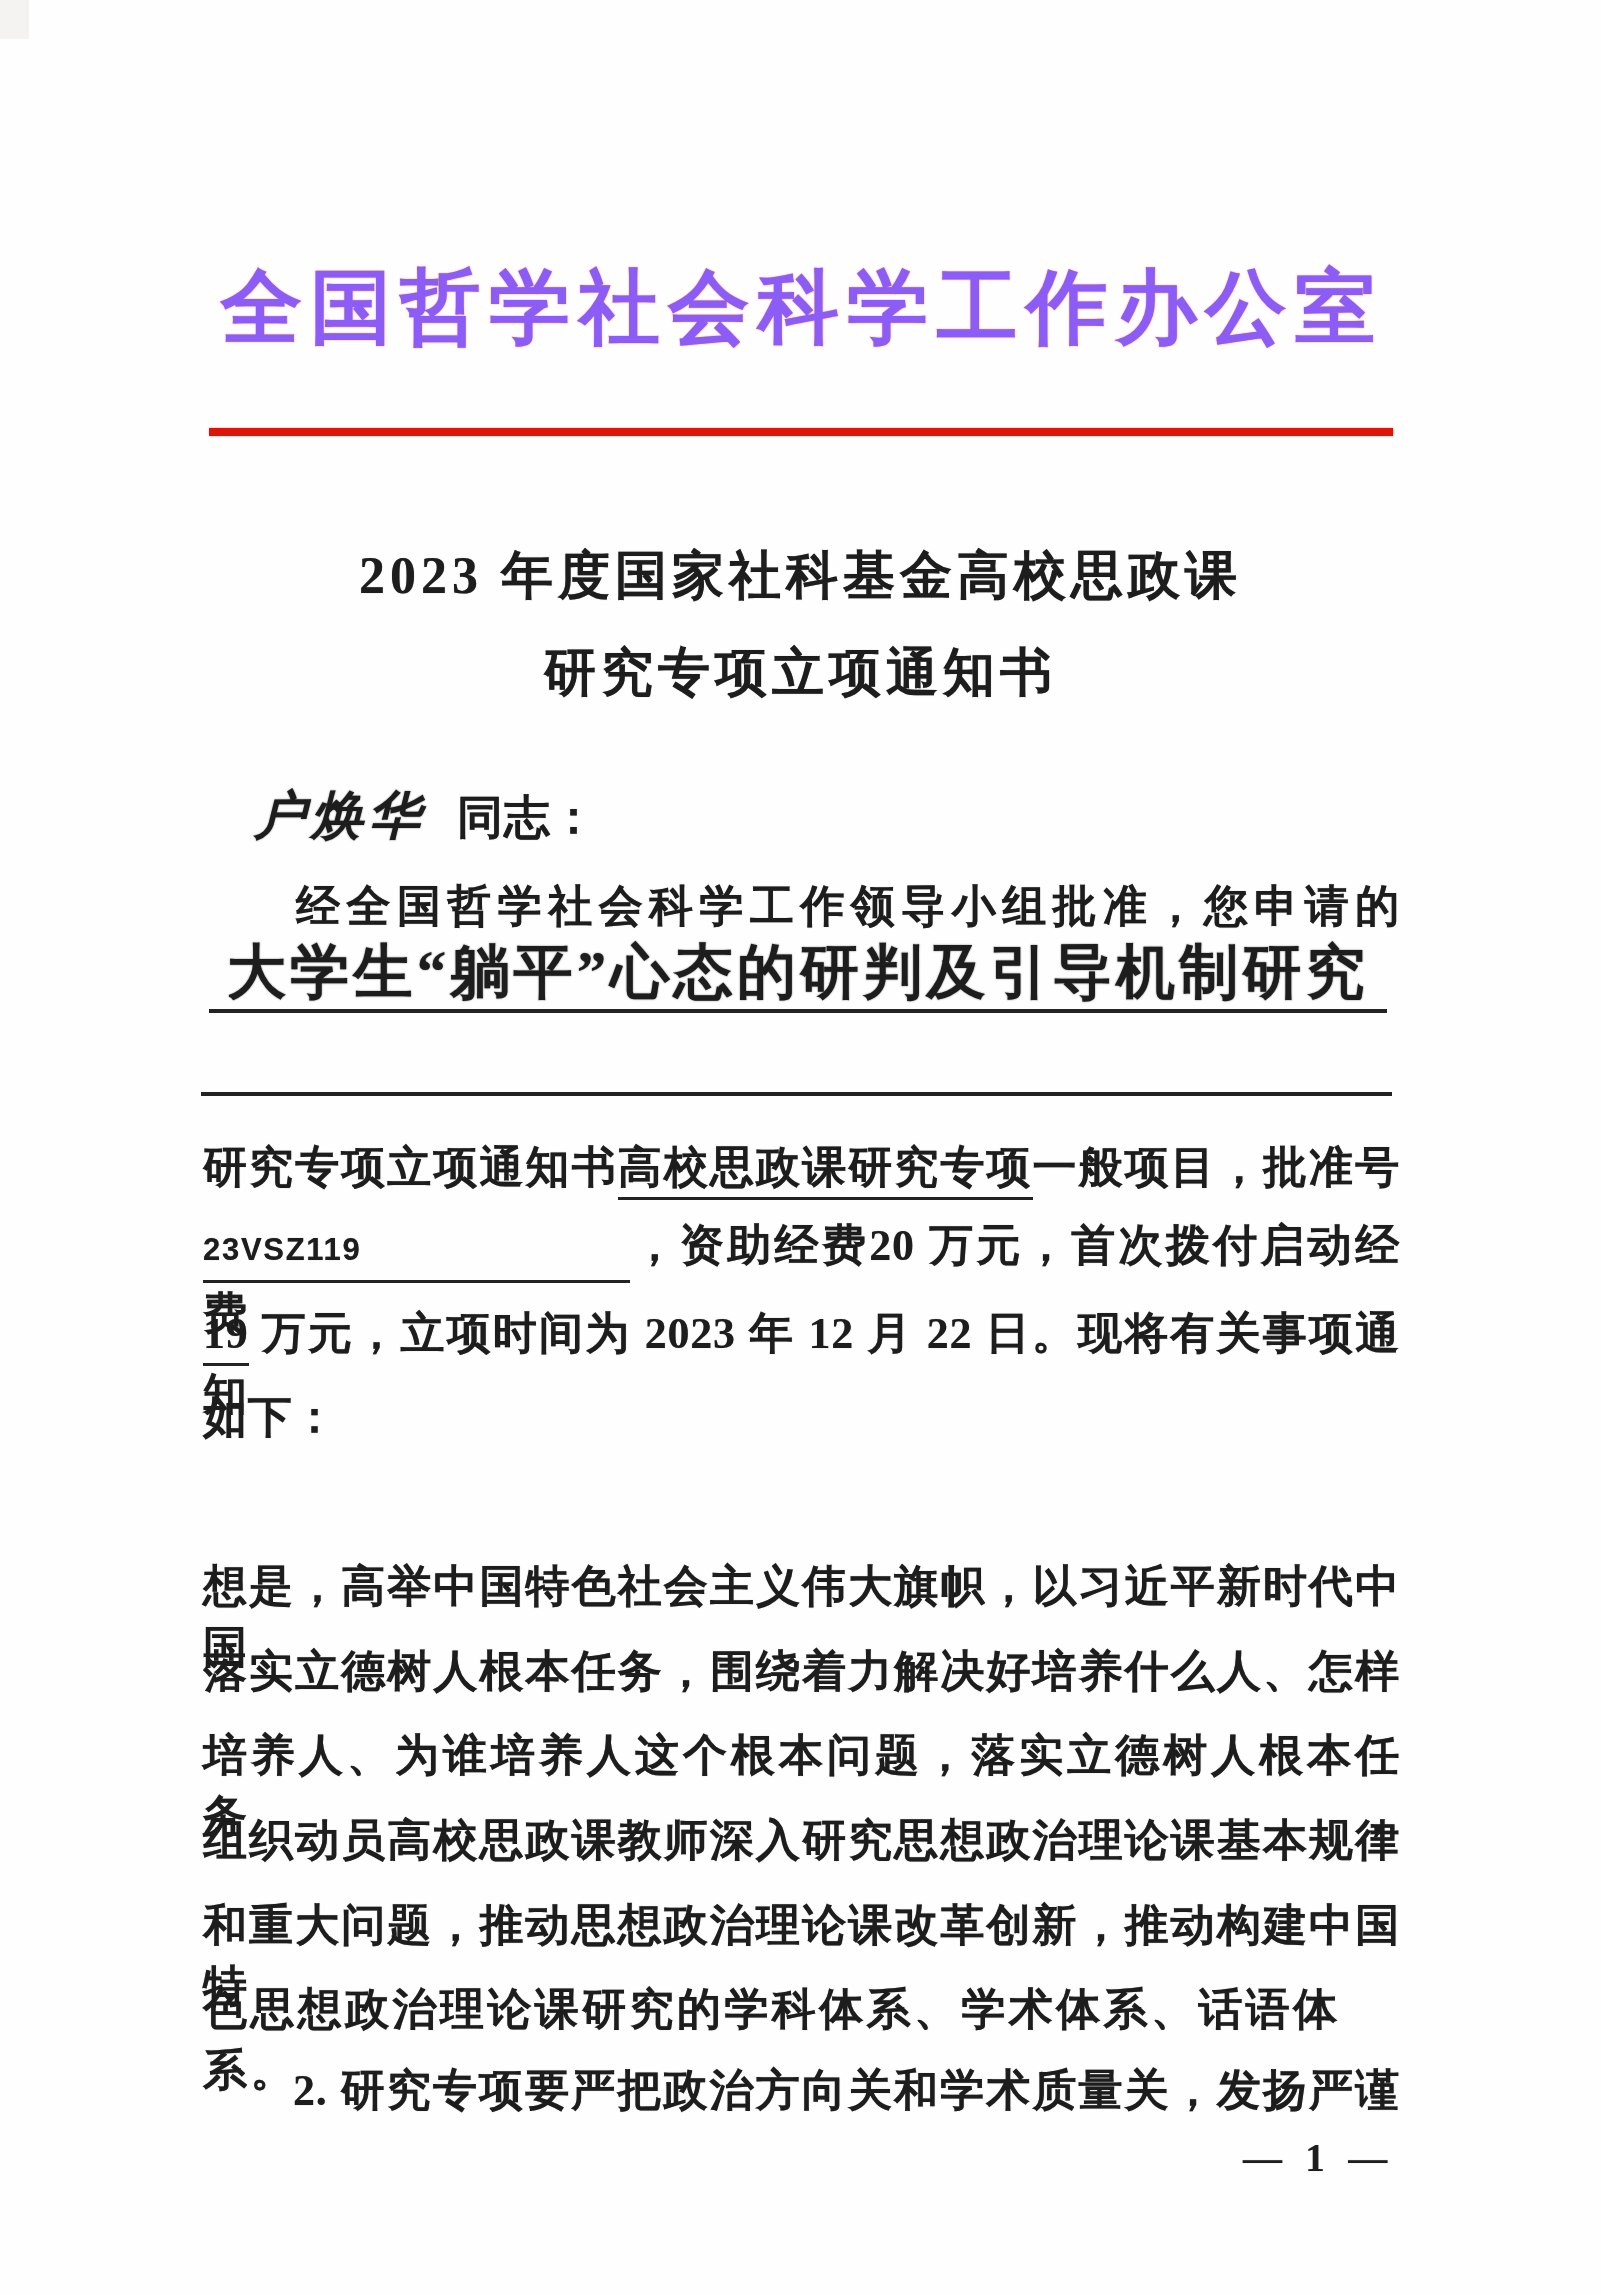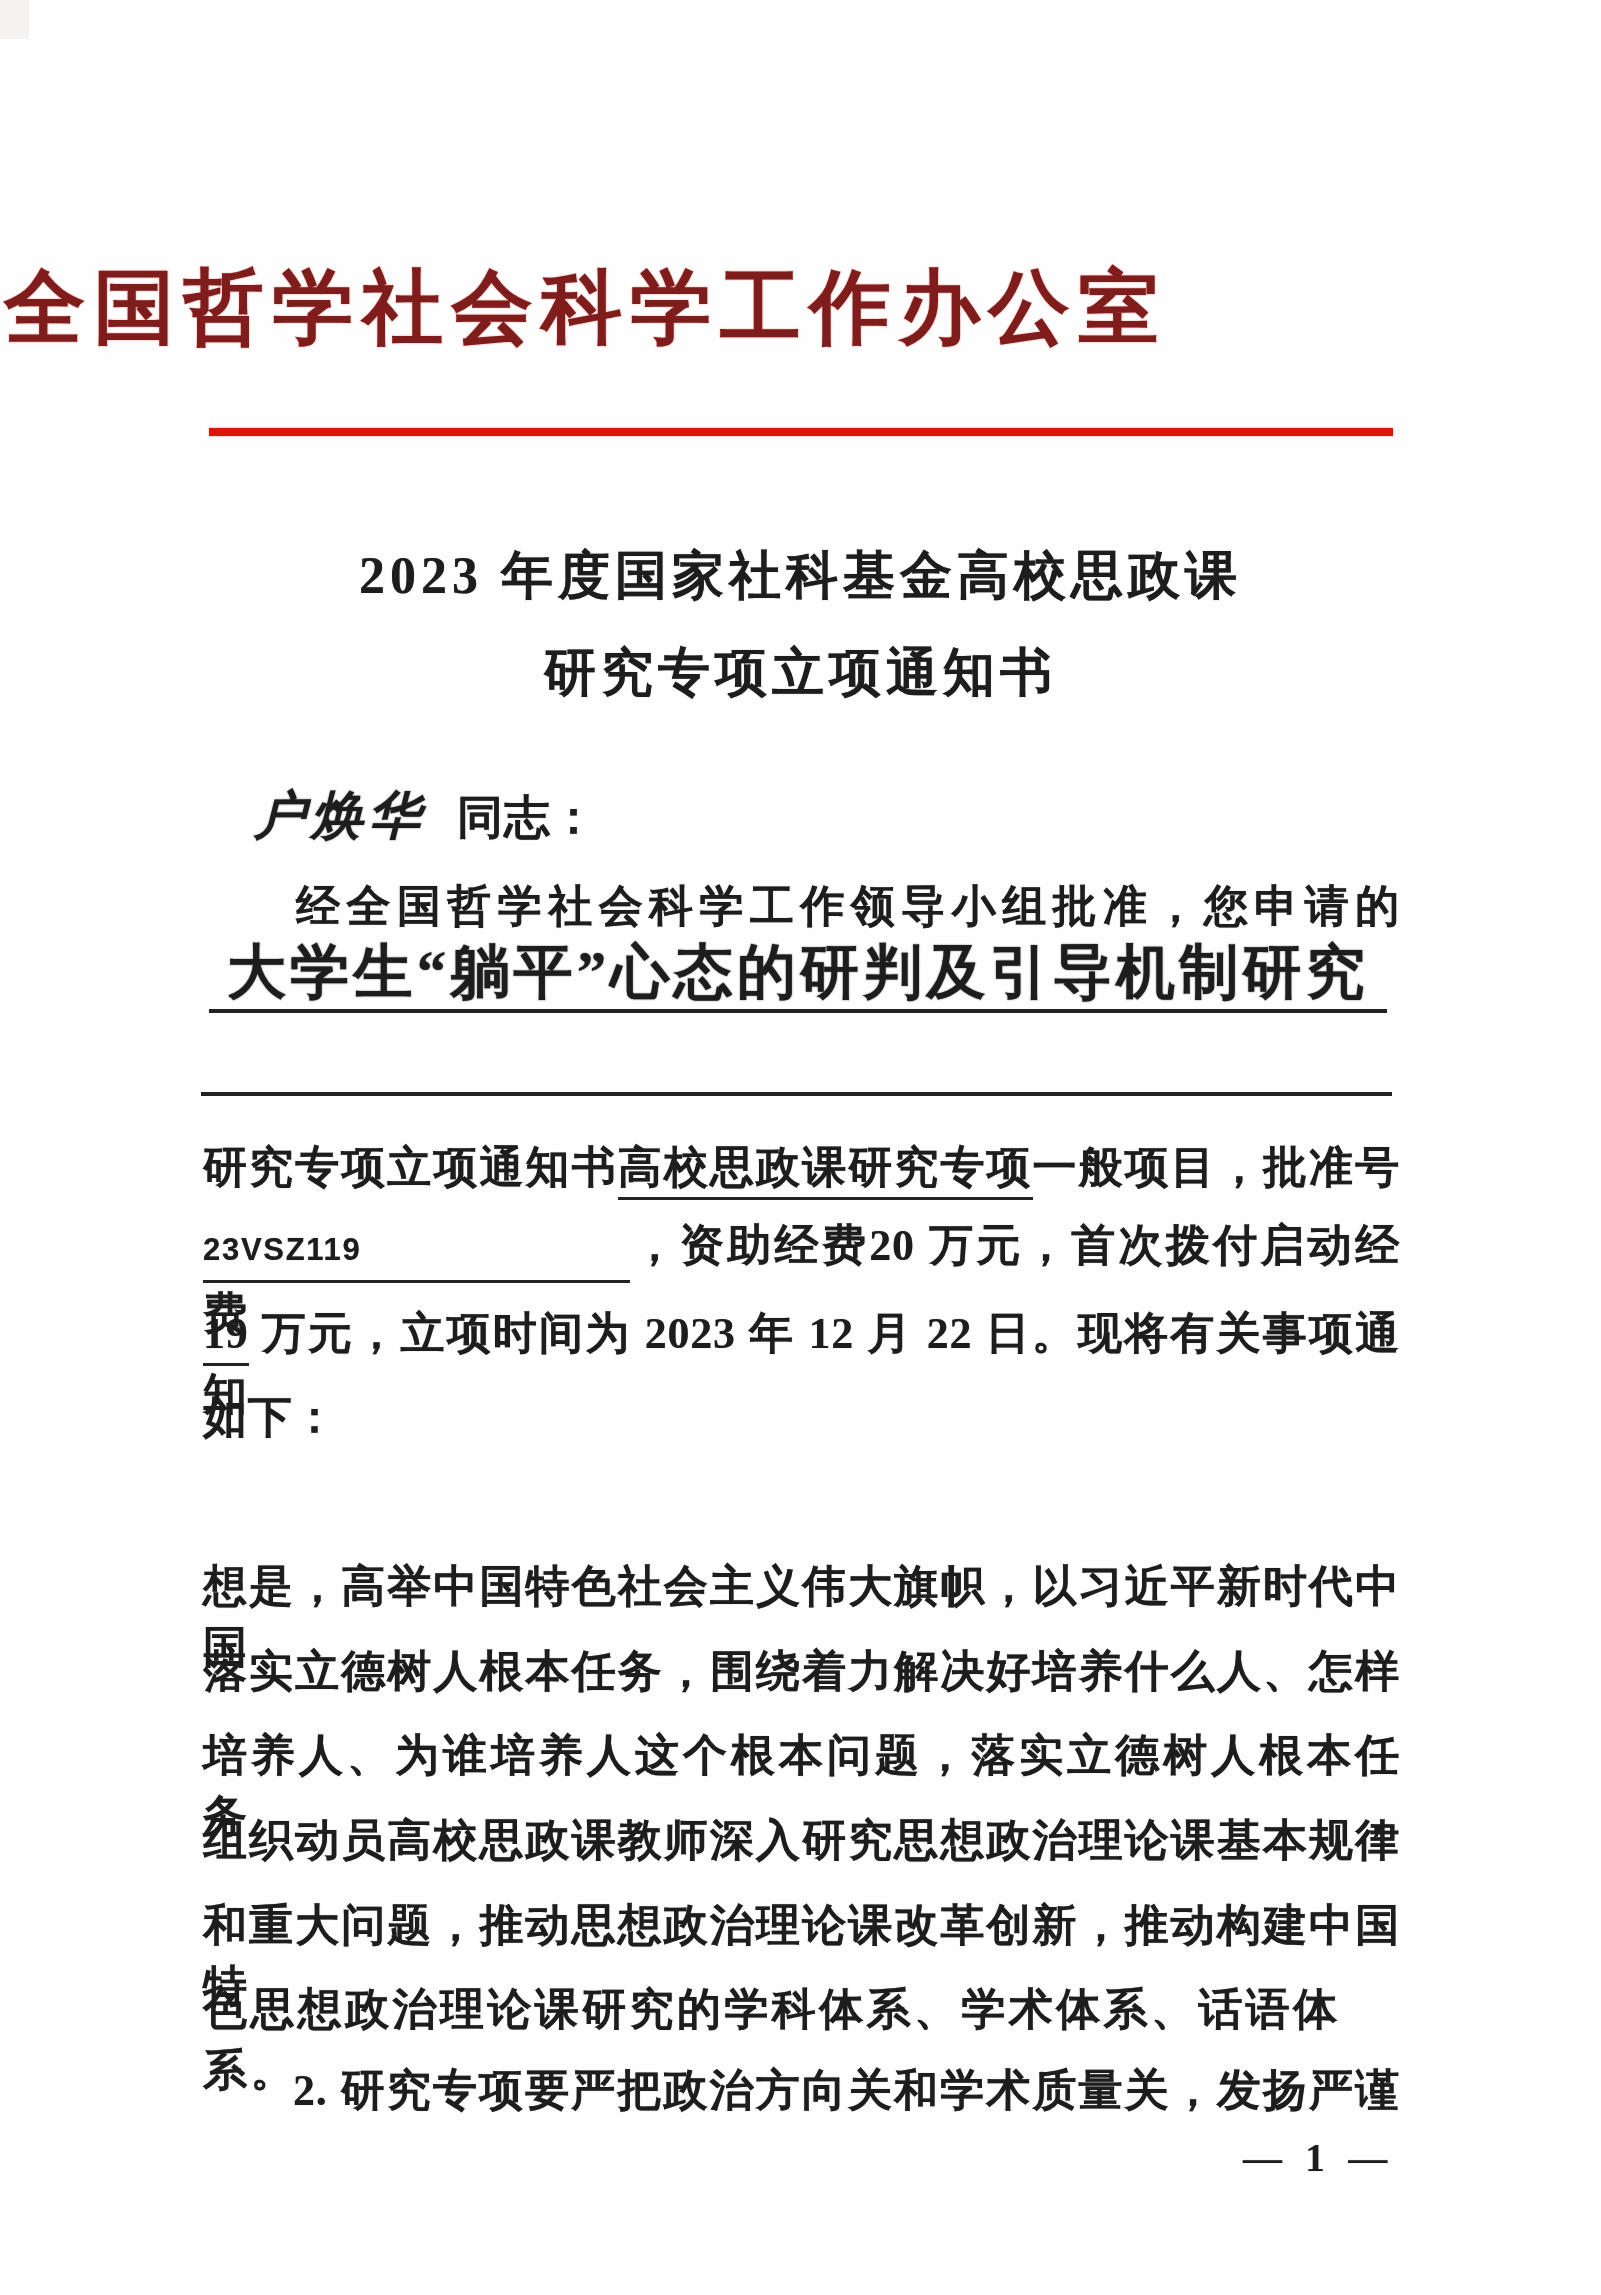--- a/index.html
+++ b/index.html
@@ -11,24 +11,25 @@
     background: #fefefe;
     font-family: "Liberation Serif", serif;
     color: #1d1d1d;
     overflow: hidden;
   }
   .abs { position: absolute; }
 
   
   .letterhead {
     top: 254px; left: 4px; right: 0;
+    text-align: center;
     font-size: 81px;
     font-weight: 700;
     letter-spacing: 8.5px;
-    color: #7f1d1d;
+    color: #8b5cf6;
     text-shadow: 0 0 1.7px rgba(221,20,8,.55);
     white-space: nowrap;
   }
   .red-rule {
     top: 428px; left: 209px;
     width: 1184px; height: 7.6px;
     background: #dd1408;
     box-shadow: 0 0 1.7px rgba(221,20,8,.6);
   }
 

